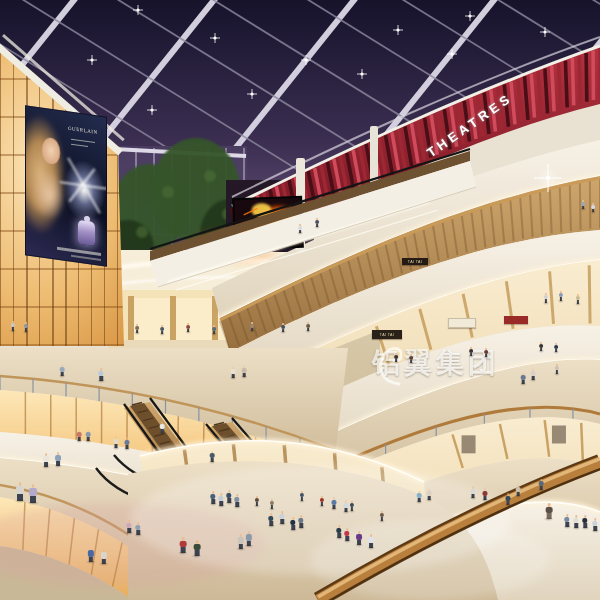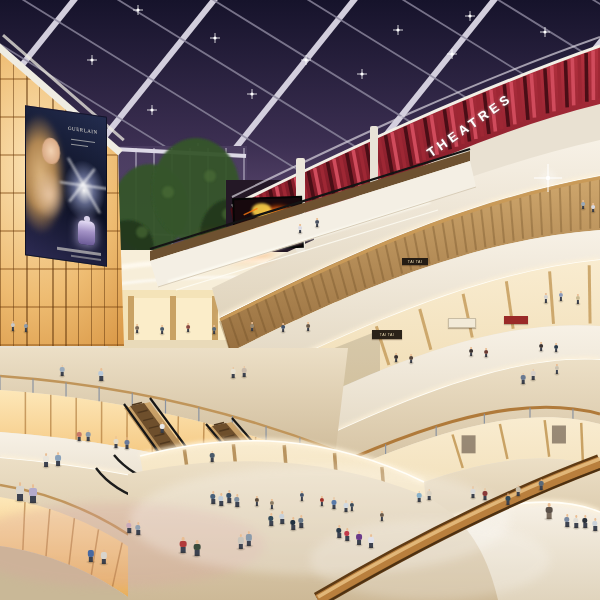--- a/index.html
+++ b/index.html
@@ -562,20 +562,26 @@
 
   <div class="sign-box taitai1">
     <span>TAI TAI</span>
     </div>
   <div class="sign-box taitai2">
     <span>TAI TAI</span>
     </div>
   <div class="board-light"></div>
   <div class="board-red"></div>
 
+  <div class="watermark">
+    <svg width="30" height="42" viewBox="0 0 30 42">
+      <path d="M27,40 C10,38 4,24 12,11 C16,4 26,2 29,8 C31,13 27,18 22,17" stroke="rgba(255,255,255,.8)" stroke-width="3" fill="none" stroke-linecap="round"></path>
+    </svg>
+    <span>铝翼集团</span>
+  </div>
 
   <div id="people">
       <div class="person" style="left: 20px; top: 501px; width: 7.98px; height: 19px;">
         <div class="head"></div>
         <div class="torso" style="background: rgb(217, 213, 205);"></div>
         <div class="legs"></div>
         <div class="shadow"></div>
       </div>
       <div class="person" style="left: 33px; top: 503px; width: 7.98px; height: 19px;">
         <div class="head"></div>

